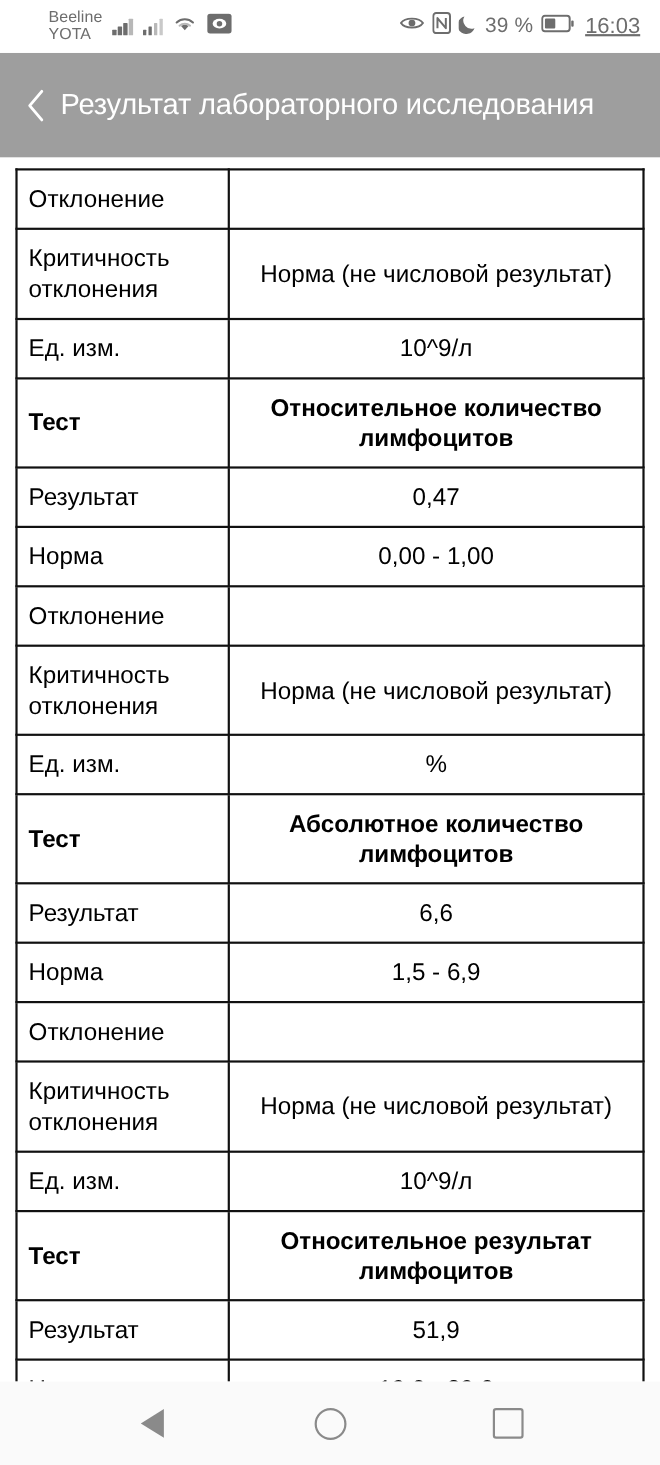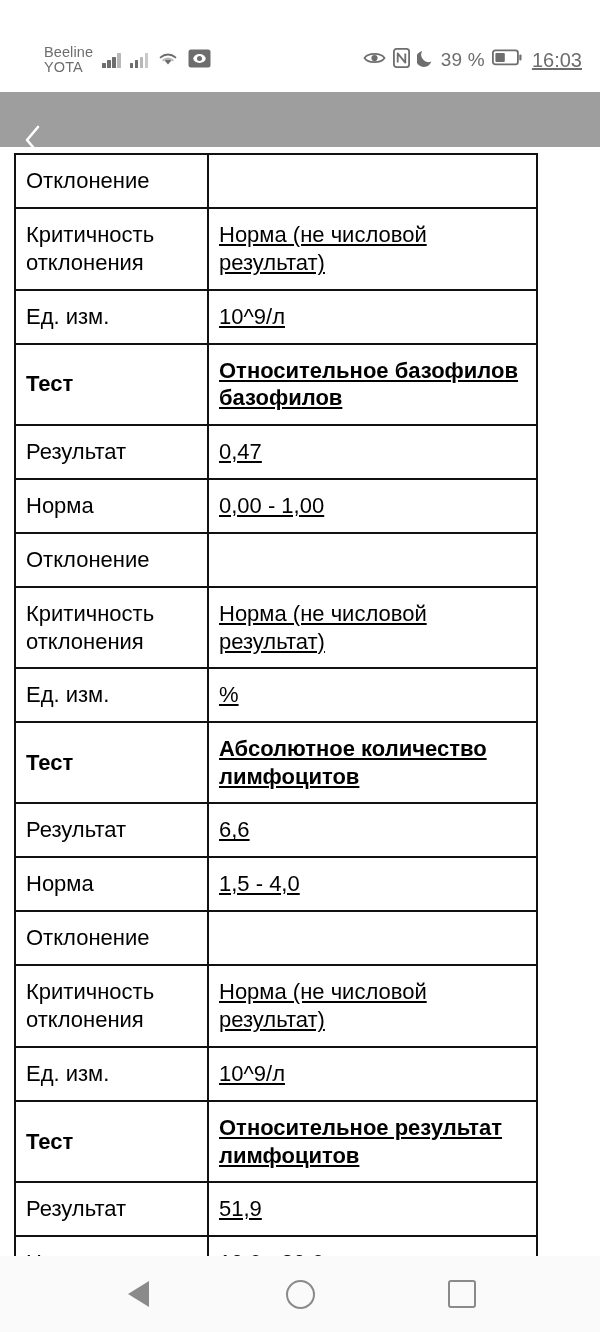--- a/index.html
+++ b/index.html
@@ -11,30 +11,29 @@
     width: 600px;
     height: 1332px;
     overflow: hidden;
     font-family: "Liberation Sans", "DejaVu Sans", sans-serif;
     color: #000000;
     position: relative;
   }
 
   
   .statusbar {
-    height: 64px;
+    height: 48px;
     width: 100%;
     box-sizing: border-box;
     display: flex;
     align-items: center;
     padding: 0 18px 0 44px;
     background: #ffffff;
     color: #6d6d6d;
     position: relative;
-    margin-top: 28px;
   }
   .sb-left {
     display: flex;
     align-items: center;
     gap: 9px;
   }
   .carrier {
     display: flex;
     flex-direction: column;
     justify-content: center;
@@ -97,38 +96,38 @@
     bottom: 76px;
     overflow: hidden;
     background: #ffffff;
   }
   .tbl-wrap {
     margin: 6px 14px 0 14px;
     position: relative;
   }
   table.lab {
     border-collapse: collapse;
-    width: 524px;
+    width: 572px;
     table-layout: fixed;
   }
   table.lab td {
     border: 2px solid #111111;
     font-size: 22px;
     color: #000000;
     padding: 12px 10px;
     vertical-align: middle;
     line-height: 1.27;
   }
   td.k {
     width: 171px;
     text-align: left;
     padding-left: 14px;
   }
   td.v {
-    text-decoration: underline;
+    text-align: center;
   }
   tr.test td.k, tr.test td.v {
     font-weight: bold;
   }
   tr.test td.v { line-height: 1.25; }
 
   
   .navbar {
     position: absolute;
     left: 0;
@@ -232,41 +231,42 @@
     <span class="clock">16:03</span>
   </div>
 </div>
 
 <div class="appbar">
   <div class="back-chevron">
     <svg width="20" height="32" viewBox="0 0 20 32" aria-hidden="true">
       <path d="M15 3 L4 16 L15 29" fill="none" stroke="#ffffff" stroke-width="2.6" stroke-linecap="round" stroke-linejoin="round"></path>
     </svg>
   </div>
+  <div class="appbar-title">Результат лабораторного исследования</div>
 </div>
 
 <div class="content">
   <div class="tbl-wrap">
     <table class="lab">
       <tbody>
           <tr>
             <td class="k">Отклонение</td>
             <td class="v"></td>
           </tr>
           <tr>
             <td class="k">Критичность отклонения</td>
             <td class="v">Норма (не числовой результат)</td>
           </tr>
           <tr>
             <td class="k">Ед. изм.</td>
             <td class="v">10^9/л</td>
           </tr>
           <tr class="test">
             <td class="k">Тест</td>
-            <td class="v">Относительное базофилов базофилов</td>
+            <td class="v">Относительное количество лимфоцитов</td>
           </tr>
           <tr>
             <td class="k">Результат</td>
             <td class="v">0,47</td>
           </tr>
           <tr>
             <td class="k">Норма</td>
             <td class="v">0,00 - 1,00</td>
           </tr>
           <tr>
@@ -284,21 +284,21 @@
           <tr class="test">
             <td class="k">Тест</td>
             <td class="v">Абсолютное количество лимфоцитов</td>
           </tr>
           <tr>
             <td class="k">Результат</td>
             <td class="v">6,6</td>
           </tr>
           <tr>
             <td class="k">Норма</td>
-            <td class="v">1,5 - 4,0</td>
+            <td class="v">1,5 - 6,9</td>
           </tr>
           <tr>
             <td class="k">Отклонение</td>
             <td class="v"></td>
           </tr>
           <tr>
             <td class="k">Критичность отклонения</td>
             <td class="v">Норма (не числовой результат)</td>
           </tr>
           <tr>

